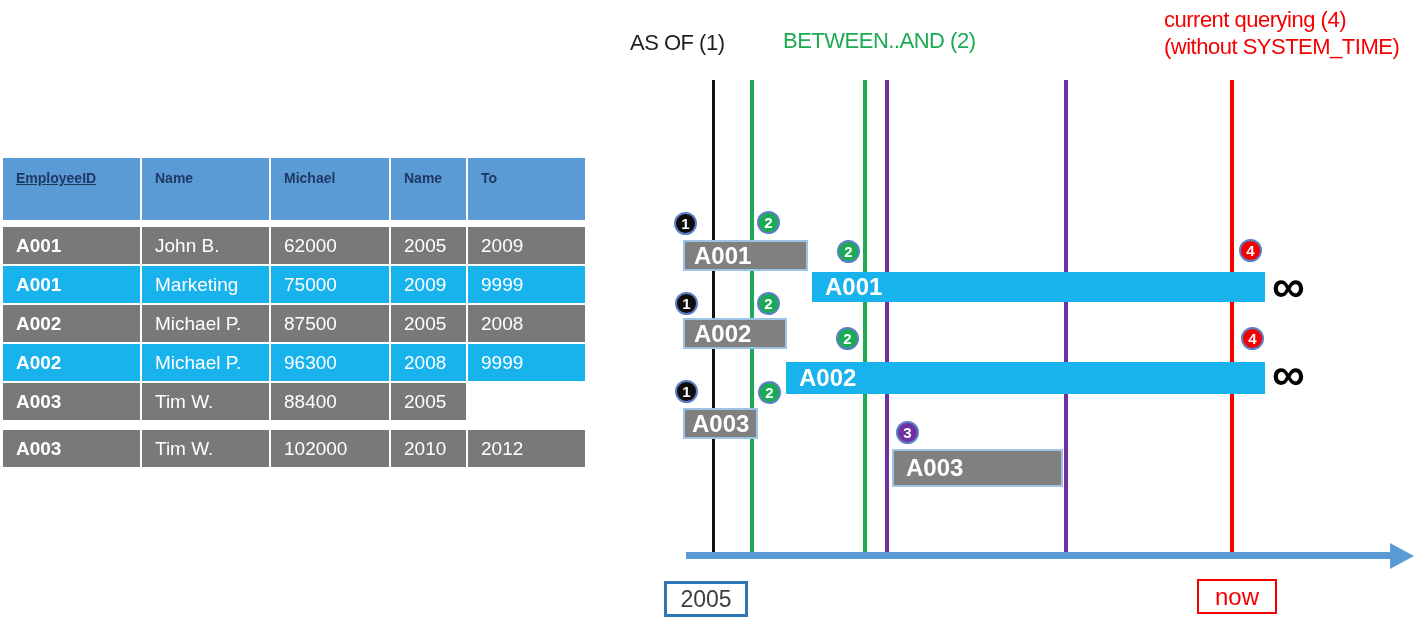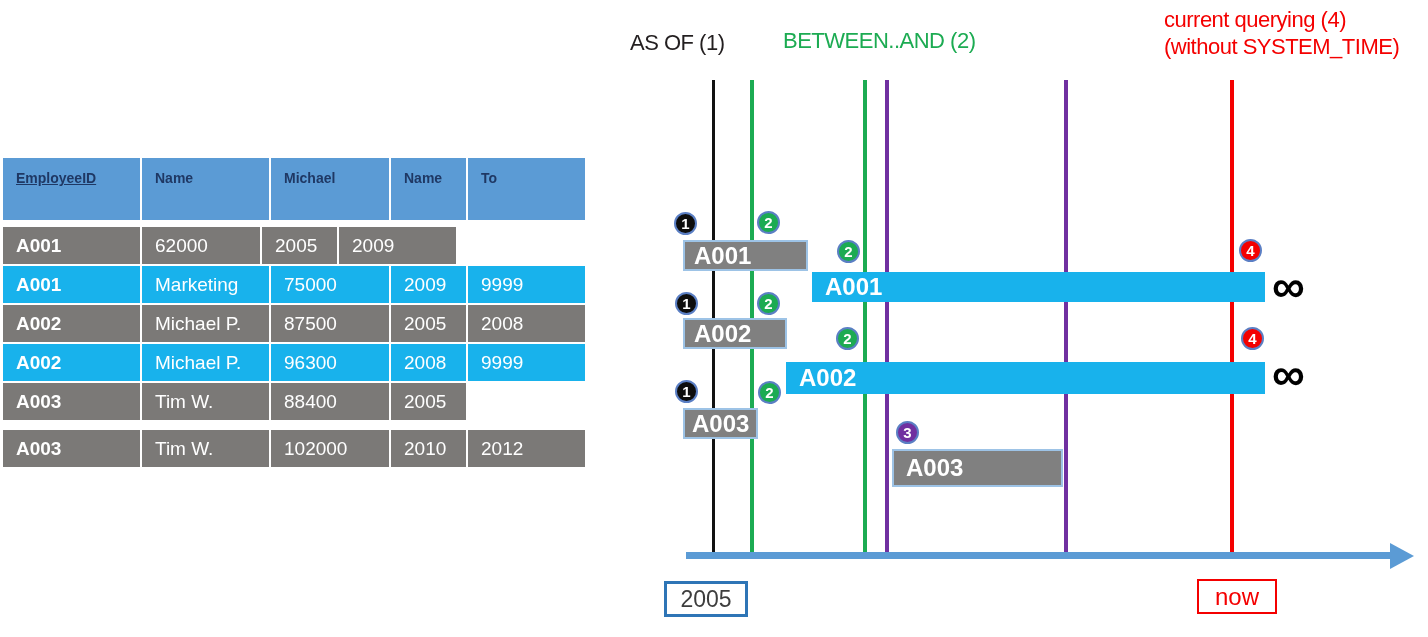--- a/index.html
+++ b/index.html
@@ -90,20 +90,21 @@
     <div class="trow thead">
       <div class="cell c0 underline"><span>EmployeeID</span></div>
       <div class="cell c1">Name</div>
       <div class="cell c2">Michael</div>
       <div class="cell c3">Name</div>
       <div class="cell c4">To</div>
     </div>
 
     <div class="trow drow">
       <div class="cell c0">A001</div>
+      <div class="cell c1">John  B.</div>
       <div class="cell c2">62000</div>
       <div class="cell c3">2005</div>
       <div class="cell c4">2009</div>
     </div>
     <div class="trow drow current">
       <div class="cell c0">A001</div>
       <div class="cell c1">Marketing</div>
       <div class="cell c2">75000</div>
       <div class="cell c3">2009</div>
       <div class="cell c4">9999</div>

